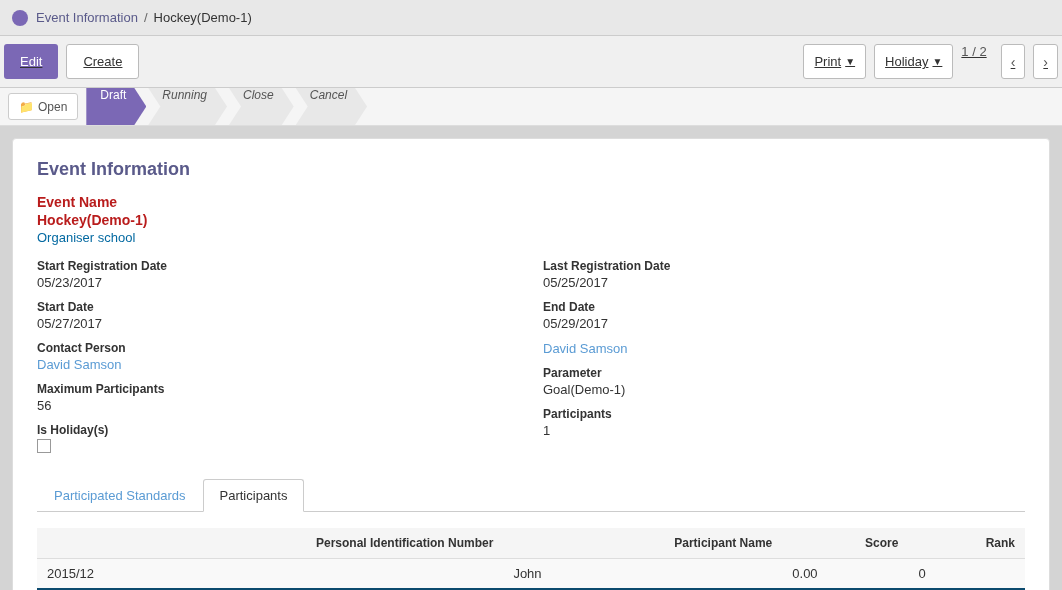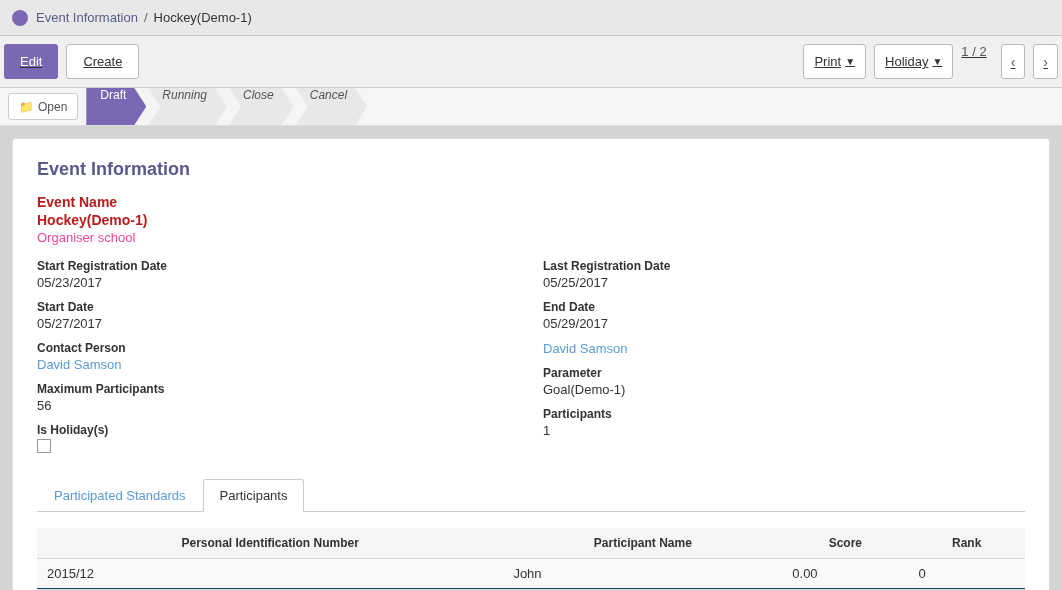--- a/index.html
+++ b/index.html
@@ -176,21 +176,21 @@
       margin-bottom: 14px;
     }
     .event-name-val {
       font-size: 14px;
       font-weight: bold;
       color: #b91c1c;
       margin-bottom: 2px;
     }
     .organiser-val {
       font-size: 13px;
-      color: #ec4899;
+      color: #0369a1;
       margin-bottom: 14px;
     }
 
     .fields-grid {
       display: grid;
       grid-template-columns: 1fr 1fr;
       gap: 0 24px;
       margin-bottom: 16px;
     }
     .field-row {
@@ -248,30 +248,30 @@
     .data-table {
       width: 100%;
       border-collapse: collapse;
       font-size: 13px;
       margin-top: 0;
     }
     .data-table thead tr {
       background: #f5f5f5;
     }
     .data-table th {
-      text-align: center;
+      text-align: right;
       padding: 8px 10px;
       font-weight: bold;
       border-bottom: 1px solid #ddd;
       color: #333;
       font-size: 12px;
     }
     .data-table td {
       padding: 7px 10px;
-      border-bottom: 1px solid #0c4a6e;
+      border-bottom: 4px solid #0c4a6e;
     }
     .data-table tr:nth-child(odd) td {
       background: #f9f9f9;
     }
     .data-table tr:nth-child(even) td {
       background: #fff;
     }
   </style>
 </head>
 <body>

